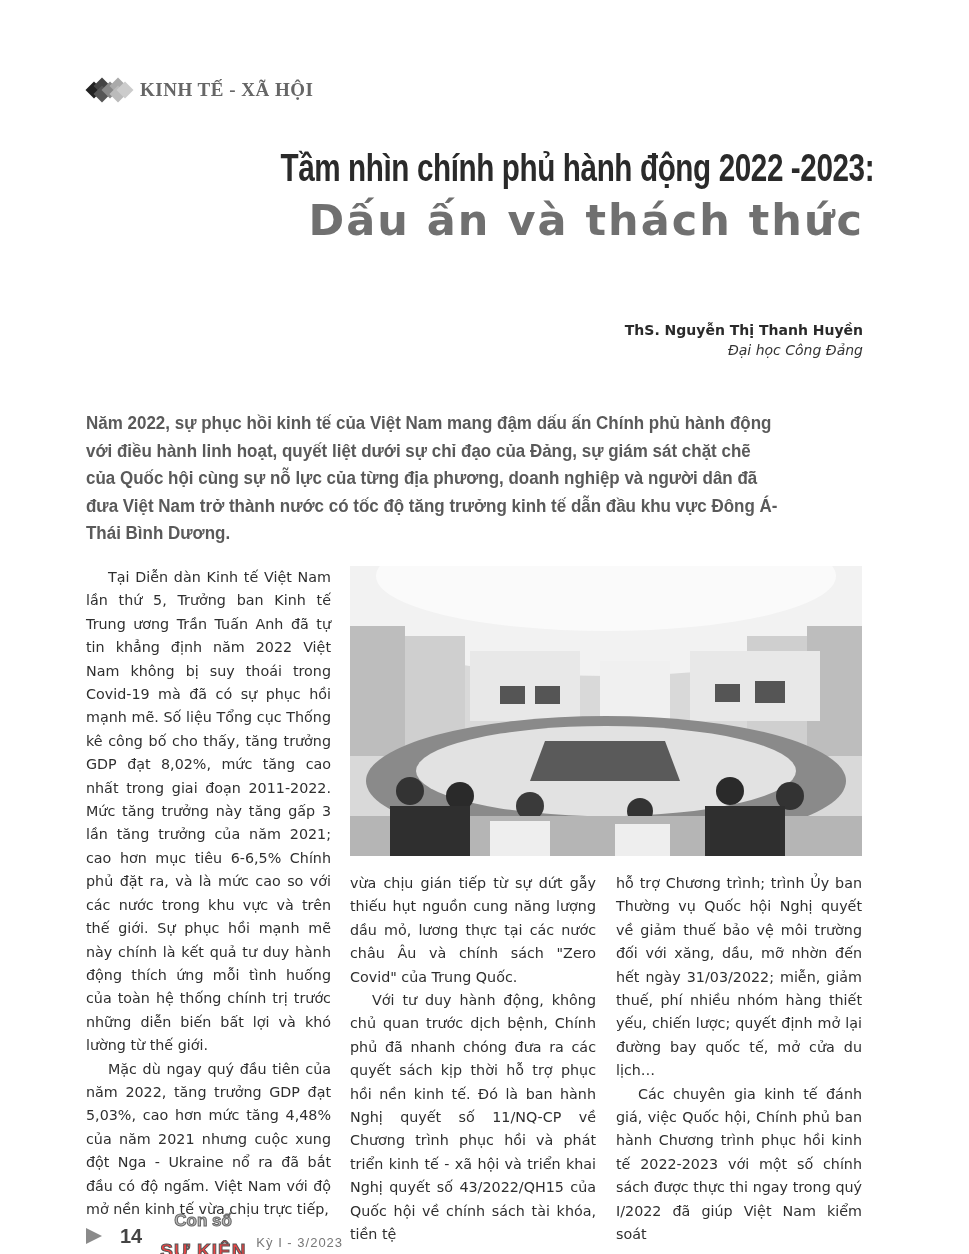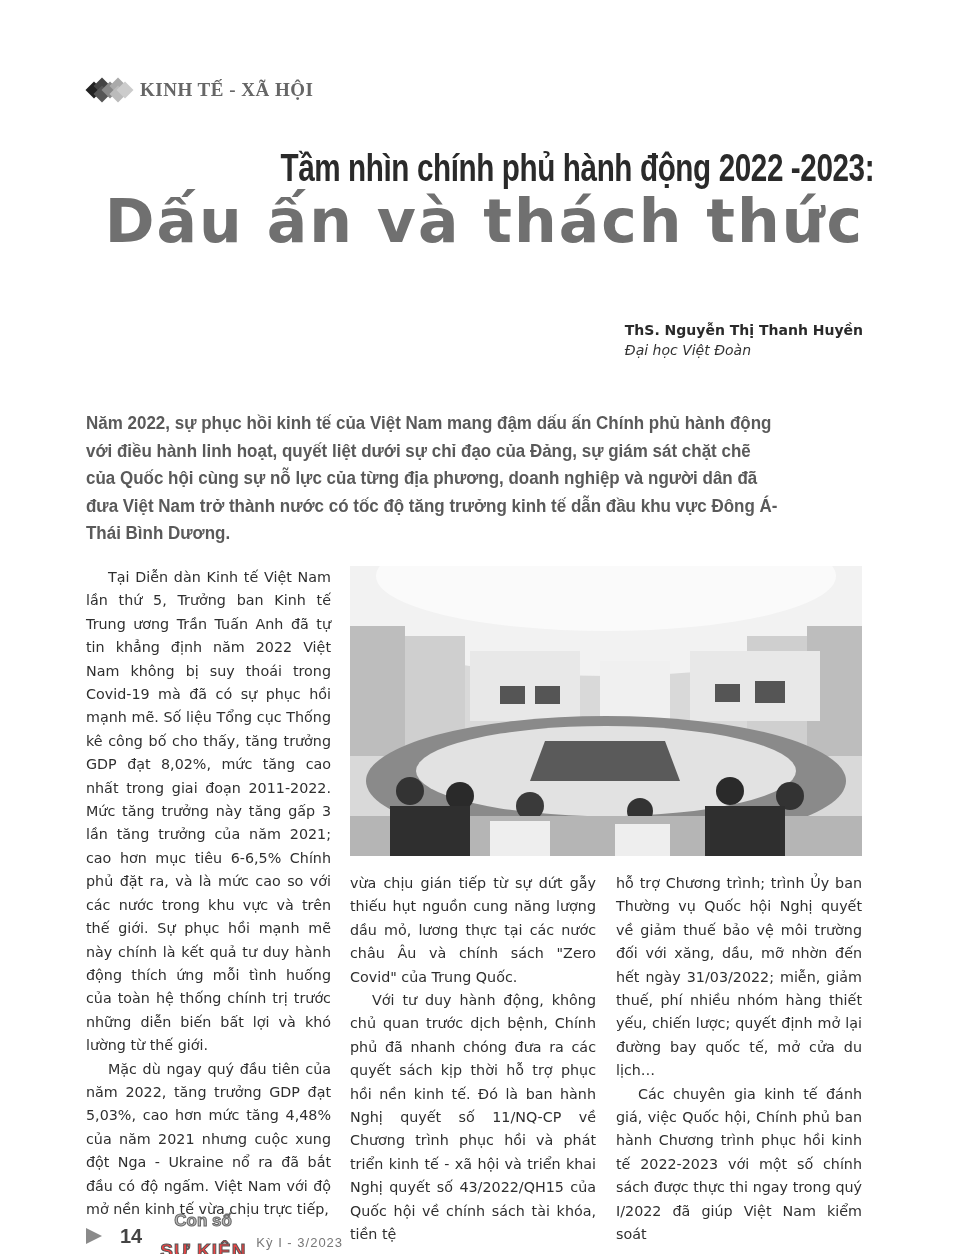--- a/index.html
+++ b/index.html
@@ -2,22 +2,22 @@
 <html><head>
 <meta charset="utf-8">
 <style>
   html,body{margin:0;padding:0;background:#fff;}
   body{width:969px;height:1254px;position:relative;overflow:hidden;font-family:"DejaVu Sans","Liberation Sans",sans-serif;color:#2b2b2b;}
   .section-tag{position:absolute;left:86px;top:78px;display:flex;align-items:center;gap:10px;}
   .section-tag .diamonds{width:44px;height:24px;position:relative;}
   .section-tag .d{position:absolute;width:12px;height:12px;transform:rotate(45deg);}
   .section-tag .label{font-family:Liberation Serif, serif;font-weight:bold;font-size:19px;color:#666;letter-spacing:0.5px;}
   .title1{position:absolute;right:95px;top:147px;font-family:"Liberation Sans",sans-serif;font-weight:bold;font-size:38px;color:#2a2a2a;transform:scaleX(0.78);transform-origin:right center;white-space:nowrap;letter-spacing:-0.5px;}
-  .title2{position:absolute;right:105px;top:186px;font-family:"DejaVu Sans",sans-serif;font-weight:bold;font-size:60px;color:#707070;white-space:nowrap;letter-spacing:2px;}
-  .author{position:absolute;right:106px;top:322px;text-align:left;}
+  .title2{position:absolute;right:105px;top:195px;font-family:"DejaVu Sans",sans-serif;font-weight:bold;font-size:43px;color:#707070;white-space:nowrap;letter-spacing:2px;}
+  .author{position:absolute;right:106px;top:322px;text-align:right;}
   .author .name{font-family:"DejaVu Sans",sans-serif;font-weight:bold;font-size:14px;color:#2a2a2a;}
   .author .org{font-family:"DejaVu Sans",sans-serif;font-style:italic;font-size:14px;color:#333;margin-top:4px;}
   .lead{position:absolute;left:86px;top:410px;width:720px;font-family:"Liberation Sans",sans-serif;font-weight:bold;font-size:17.5px;line-height:27.5px;color:#5a5a5a;transform:scaleX(0.97);transform-origin:left top;}
   .col{position:absolute;font-family:"DejaVu Sans",sans-serif;font-size:14.3px;line-height:23.4px;color:#2f2f2f;text-align:justify;hyphens:none;}
   .col p{margin:0;text-indent:22px;}
   .col p.noind{text-indent:0;}
   .col1{left:86px;top:566px;width:245px;}
   .col2{left:350px;top:872px;width:246px;}
   .col3{left:616px;top:872px;width:246px;}
   .subhead{font-weight:bold;text-indent:22px;color:#222;}
@@ -44,21 +44,21 @@
     <span class="d" style="left:33px;top:6px;background:#ccc;"></span>
   </div>
   <span class="label">KINH TẾ  - XÃ HỘI</span>
 </div>
 
 <div class="title1">Tầm nhìn chính phủ hành động 2022 -2023:</div>
 <div class="title2">Dấu ấn và thách thức</div>
 
 <div class="author">
   <div class="name">ThS. Nguyễn Thị Thanh Huyền</div>
-  <div class="org">Đại học Việt Đoàn</div>
+  <div class="org">Đại học Công Đảng</div>
 </div>
 
 <div class="lead">Năm 2022, sự phục hồi kinh tế của Việt Nam mang đậm dấu ấn Chính phủ hành động với điều hành linh hoạt, quyết liệt dưới sự chỉ đạo của Đảng, sự giám sát chặt chẽ của Quốc hội cùng sự nỗ lực của từng địa phương, doanh nghiệp và người dân đã đưa Việt Nam trở thành nước có tốc độ tăng trưởng kinh tế dẫn đầu khu vực Đông Á-Thái Bình Dương.</div>
 
 <div class="col col1">
   <p>Tại Diễn dàn Kinh tế Việt Nam lần thứ 5, Trưởng ban Kinh tế Trung ương Trần Tuấn Anh đã tự tin khẳng định năm 2022 Việt Nam không bị suy thoái trong Covid-19 mà đã có sự phục hồi mạnh mẽ. Số liệu Tổng cục Thống kê công bố cho thấy, tăng trưởng GDP đạt 8,02%, mức tăng cao nhất trong giai đoạn 2011-2022. Mức tăng trưởng này tăng gấp 3 lần tăng trưởng của năm 2021; cao hơn mục tiêu 6-6,5% Chính phủ đặt ra, và là mức cao so với các nước trong khu vực và trên thế giới. Sự phục hồi mạnh mẽ này chính là kết quả tư duy hành động thích ứng mỗi tình huống của toàn hệ thống chính trị trước những diễn biến bất lợi và khó lường từ thế giới.</p>
   <p>Mặc dù ngay quý đầu tiên của năm 2022, tăng trưởng GDP đạt 5,03%, cao hơn mức tăng 4,48% của năm 2021 nhưng cuộc xung đột Nga - Ukraine nổ ra đã bắt đầu có độ ngấm. Việt Nam với độ mở nền kinh tế vừa chịu trực tiếp,</p>
 </div>
 
 <div class="photo">

